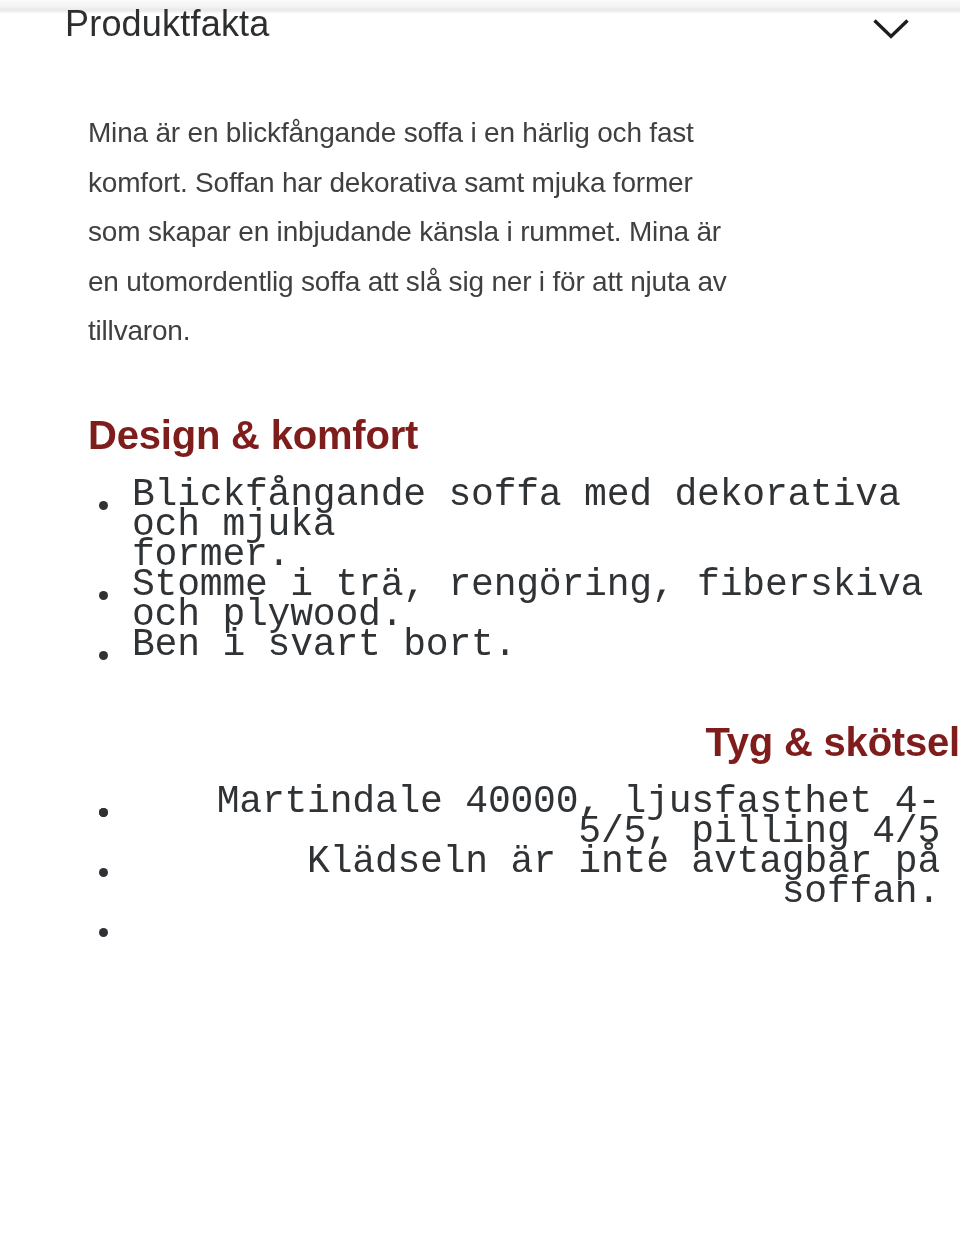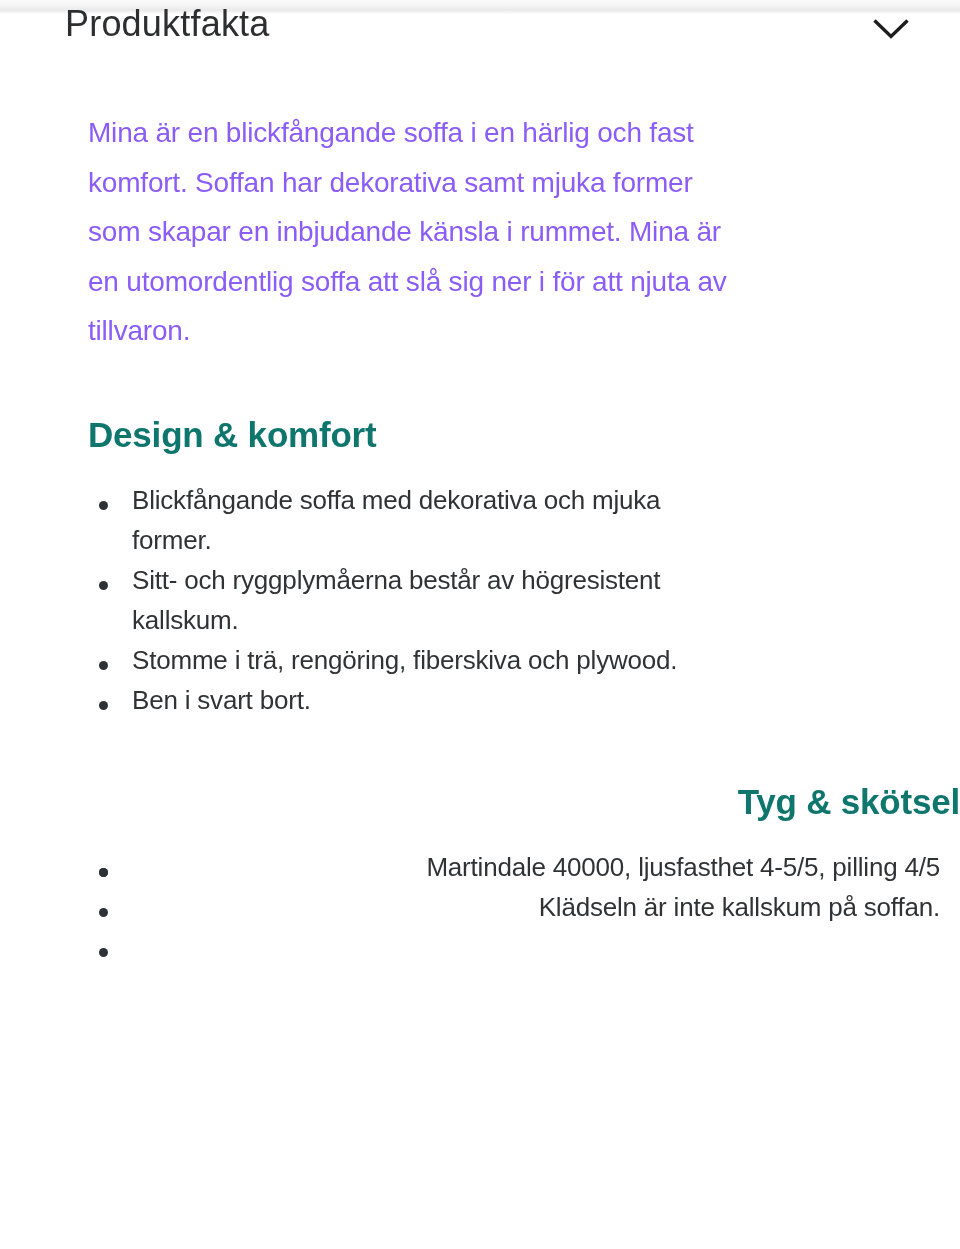--- a/index.html
+++ b/index.html
@@ -39,39 +39,40 @@
     width: 38px;
     height: 24px;
   }
   .chevron svg { display: block; }
   .intro {
     margin: 62px 30px 0 88px;
     font-size: 28px;
     line-height: 49.5px;
     letter-spacing: -0.2px;
     white-space: pre-line;
-    color: #8b5cf6;
+    color: #404040;
   }
   .section { margin: 59px 0 0 0; }
   .section + .section { margin-top: 62px; text-align: right; }
   .section-heading {
     margin: 0 0 0 88px;
-    font-size: 35px;
+    font-size: 40px;
     font-weight: 700;
     line-height: 40px;
     letter-spacing: -0.2px;
-    color: #0f766e;
+    color: #7f1d1d;
   }
   .bullet-list {
     list-style: none;
     margin: 25px 20px 0 88px;
     padding: 0;
-    font-size: 26px;
-    line-height: 40px;
+    font-size: 38px;
+    line-height: 30px;
     letter-spacing: -0.2px;
+    font-family: Liberation Mono, monospace;
   }
   .bullet-list li {
     position: relative;
     padding-left: 44px;
     white-space: pre-line;
   }
   .bullet-dot {
     position: absolute;
     left: 11px;
     top: 21px;
@@ -101,29 +102,27 @@
 som skapar en inbjudande känsla i rummet. Mina är
 en utomordentlig soffa att slå sig ner i för att njuta av
 tillvaron.</p>
 
   <div id="sections">
       <section class="section">
         <h3 class="section-heading">Design &amp; komfort</h3>
         <ul class="bullet-list">
           <li><span class="bullet-dot"></span><span>Blickfångande soffa med dekorativa och mjuka
 former.</span></li>
-          <li><span class="bullet-dot"></span><span>Sitt- och ryggplymåerna består av högresistent
-kallskum.</span></li>
           <li><span class="bullet-dot"></span><span>Stomme i trä, rengöring, fiberskiva och plywood.</span></li>
           <li><span class="bullet-dot"></span><span>Ben i svart bort.</span></li>
         </ul>
       </section>
       <section class="section">
         <h3 class="section-heading">Tyg &amp; skötsel</h3>
         <ul class="bullet-list">
           <li><span class="bullet-dot"></span></li>
           <li><span class="bullet-dot"></span><span>Martindale 40000, ljusfasthet 4-5/5, pilling 4/5</span></li>
-          <li><span class="bullet-dot"></span><span>Klädseln är inte kallskum på soffan.</span></li>
+          <li><span class="bullet-dot"></span><span>Klädseln är inte avtagbar på soffan.</span></li>
           <li><span class="bullet-dot"></span></li>
         </ul>
       </section>
     </div>
 </div>
 
 </body></html>

